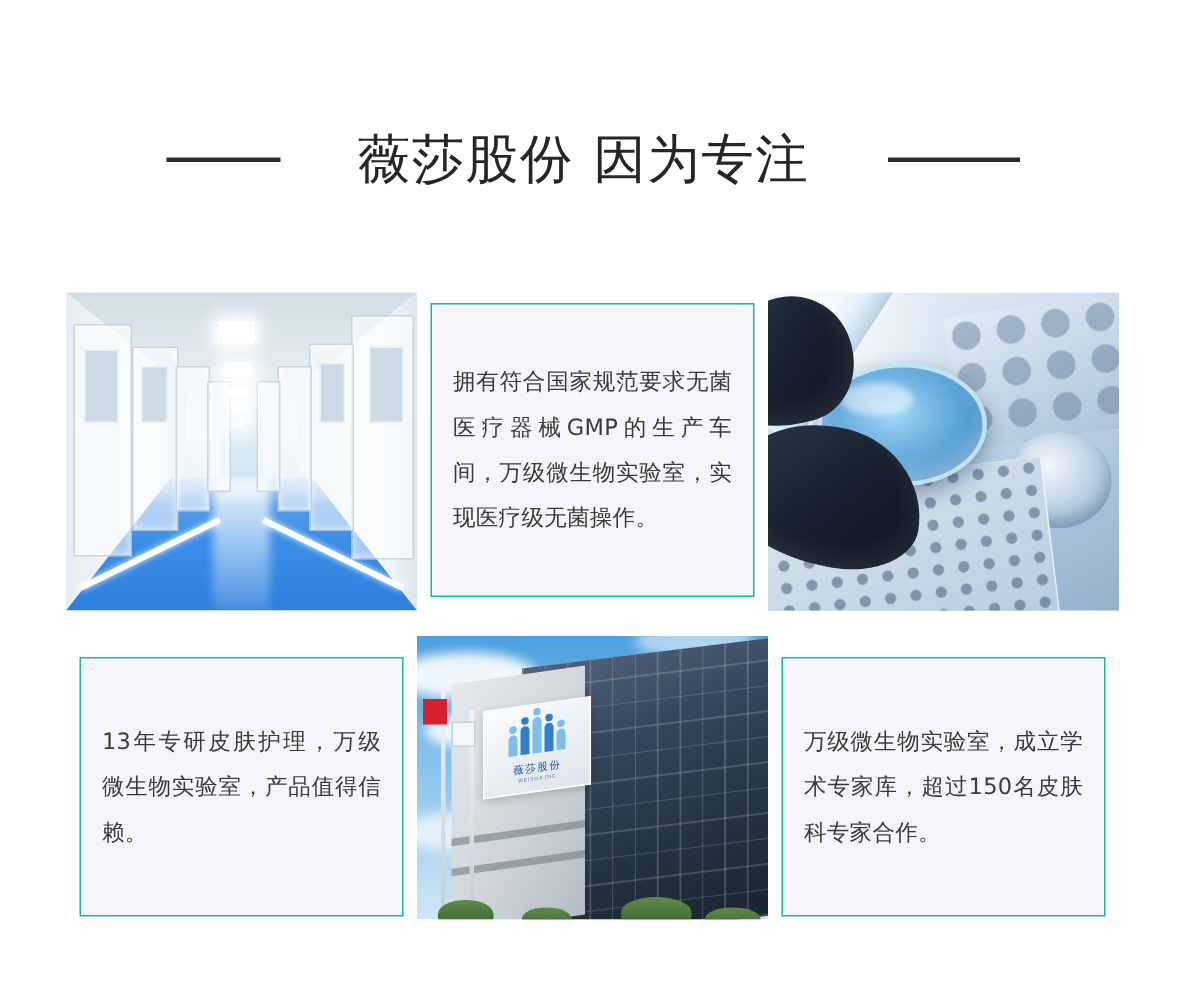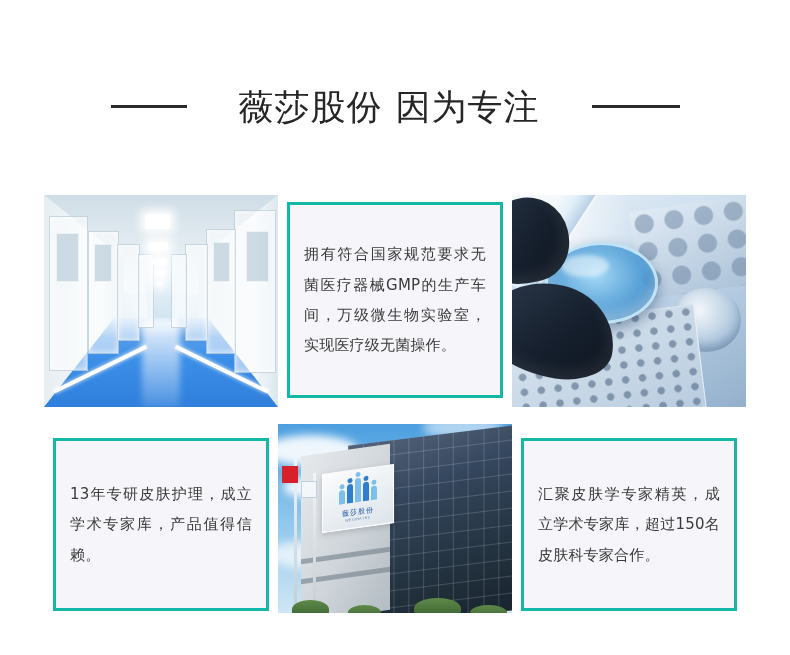--- a/index.html
+++ b/index.html
@@ -38,21 +38,21 @@
   }
   .cell{position:relative;overflow:hidden;}
   .cell.img{padding:0;}
   .r1 .img-inner{position:absolute;left:0;top:0;right:0;bottom:5px;}
   .r2 .img-inner{position:absolute;left:0;top:12px;right:0;bottom:0;}
 
   
   .textbox{
     position:absolute;
     background:#f6f6fa;
-    border:3px solid #14b8a6;
+    border:1px solid #14b8a6;
     box-sizing:border-box;
     display:flex;align-items:center;
     padding:0 14px;
   }
   .r1 .textbox{left:9px;top:7px;right:9px;bottom:14px;}
   .r2 .textbox{left:9px;top:26px;right:9px;bottom:2px;}
   .textbox p{
     margin:0;
     font-size:15px;
     line-height:2.02;
@@ -312,21 +312,21 @@
         <div class="dish"></div>
         <div class="pipette"></div>
         <div class="glove1"></div>
         <div class="glove2"></div>
       </div>
     </div>
   </div>
 
   <div class="cell r2">
     <div class="textbox">
-      <p>13年专研皮肤护理，成立学术专家库，产品值得信赖。</p>
+      <p>13年专研皮肤护理，万级微生物实验室，产品值得信赖。</p>
     </div>
   </div>
 
   <div class="cell img r2">
     <div class="img-inner">
       <div class="bldg">
         <div class="cloud" style="left:-6%;top:6%;width:40%;height:16%;"></div>
         <div class="cloud" style="left:2%;top:28%;width:26%;height:11%;"></div>
         <div class="cloud" style="left:-4%;top:62%;width:30%;height:14%;opacity:.75;"></div>
         <div class="cloud" style="right:4%;top:-4%;width:34%;height:12%;opacity:.6;"></div>
@@ -358,17 +358,17 @@
         <div class="shrub" style="left:6%;bottom:-3%;width:16%;height:10%;"></div>
         <div class="shrub" style="left:30%;bottom:-4%;width:14%;height:8%;"></div>
         <div class="shrub" style="left:58%;bottom:-3%;width:20%;height:11%;"></div>
         <div class="shrub" style="right:2%;bottom:-4%;width:16%;height:8%;"></div>
       </div>
     </div>
   </div>
 
   <div class="cell r2">
     <div class="textbox">
-      <p>汇聚皮肤学专家精英，成立学术专家库，超过150名皮肤科专家合作。</p>
+      <p>万级微生物实验室，成立学术专家库，超过150名皮肤科专家合作。</p>
     </div>
   </div>
 
 </div>
 
 </body></html>

